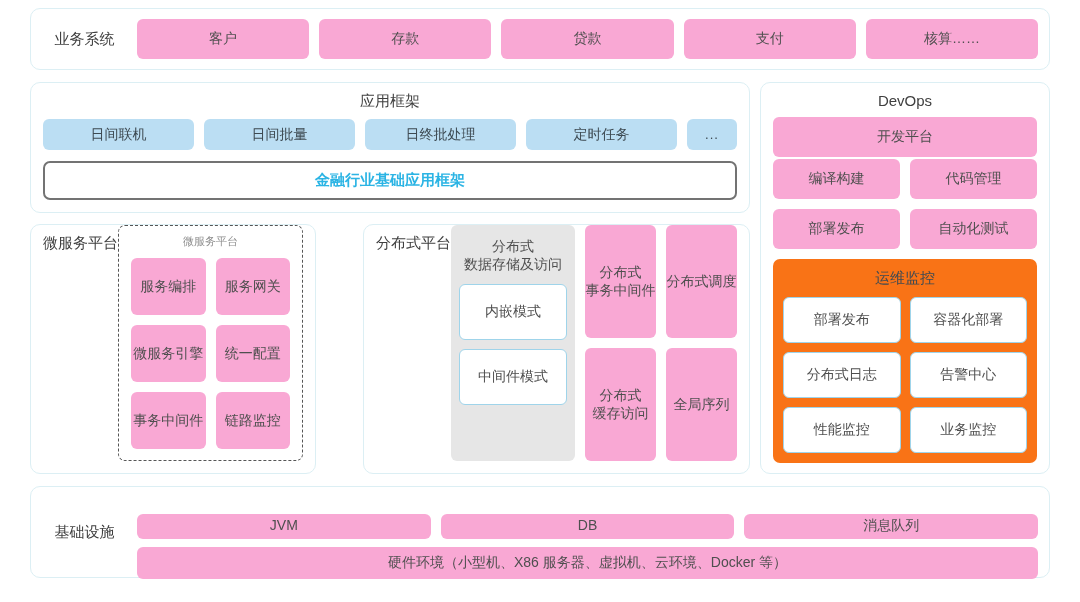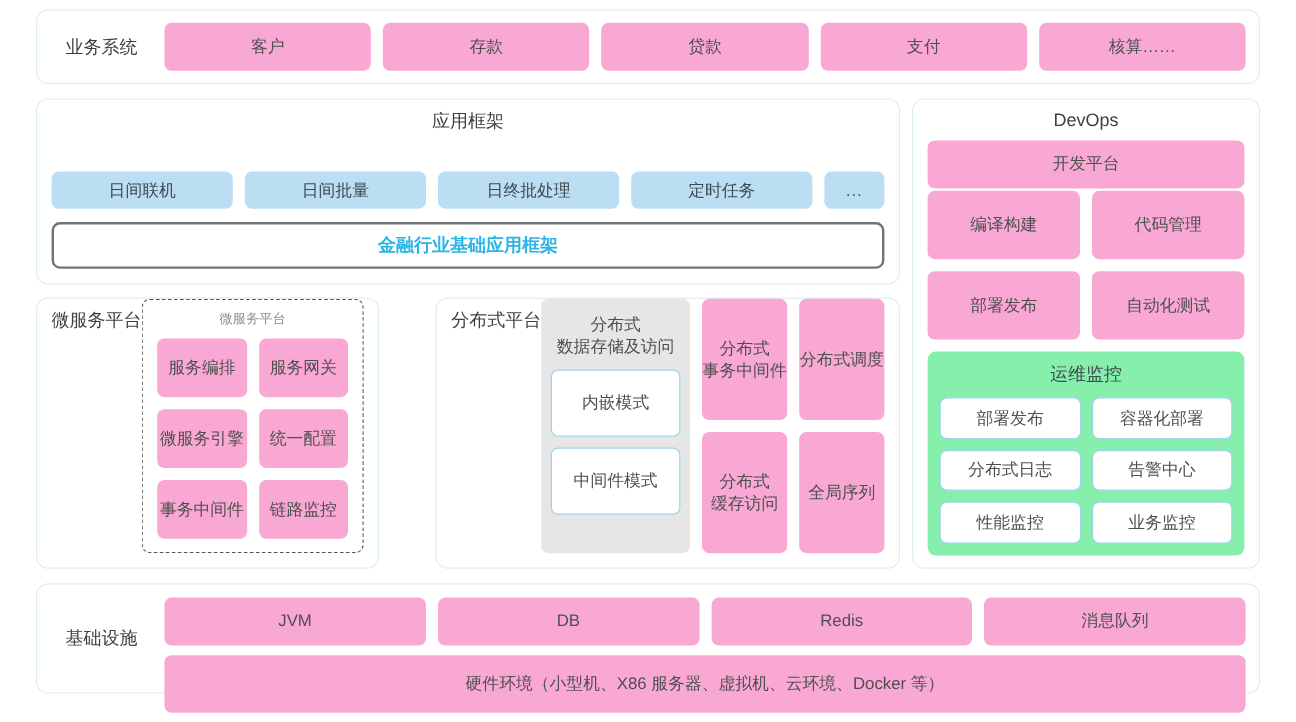--- a/index.html
+++ b/index.html
@@ -46,21 +46,20 @@
   
   .chip-blue {
     background: #bbdef3;
     border-radius: 6px;
     color: #3d4a52;
     display: flex;
     align-items: center;
     justify-content: center;
     text-align: center;
     font-size: 14px;
-    margin-top: 24px;
   }
 
   
   .chip-outline {
     background: #ffffff;
     border: 1px solid #9fd4ea;
     border-radius: 6px;
     color: #4f4f4f;
     display: flex;
     align-items: center;
@@ -211,24 +210,24 @@
 
   
   .devops { padding: 0 12px 0 12px; display: flex; flex-direction: column; height: 100%; }
   .devops .chip.full { height: 40px; margin-bottom: 2px; }
   .devops-grid {
     display: grid;
     grid-template-columns: 1fr 1fr;
     gap: 10px;
     margin-bottom: 10px;
   }
-  .devops-grid .chip { height: 57px; }
+  .devops-grid .chip { height: 40px; }
 
   .ops-monitor {
-    background: #86efac;
+    background: #f97316;
     border-radius: 7px;
     padding: 0 10px 10px 10px;
     flex: 1;
     display: flex;
     flex-direction: column;
   }
   .ops-title {
     text-align: center;
     font-size: 15px;
     color: #3f4a52;
@@ -253,22 +252,22 @@
   .infra-stack {
     flex: 1;
     display: flex;
     flex-direction: column;
     gap: 8px;
   }
   .infra-top {
     display: flex;
     gap: 10px;
   }
-  .infra-top .chip { flex: 1; height: 40px; margin-top: 28px; }
-  .infra-bottom { height: 48px; }
+  .infra-top .chip { flex: 1; height: 25px; margin-top: 28px; }
+  .infra-bottom { height: 32px; }
 </style>
 </head>
 <body>
 
 <div class="page">
 
   <div class="panel row-business">
     <div class="side-label">业务系统</div>
     <div class="chip">客户</div>
     <div class="chip">存款</div>
@@ -375,20 +374,19 @@
     </div>
 
   </div>
 
   <div class="panel row-infra">
     <div class="side-label">基础设施</div>
     <div class="infra-stack">
       <div class="infra-top">
         <div class="chip">JVM</div>
         <div class="chip">DB</div>
-        <div class="chip">Redis</div>
         <div class="chip">消息队列</div>
       </div>
       <div class="chip infra-bottom">硬件环境（小型机、X86 服务器、虚拟机、云环境、Docker 等）</div>
     </div>
   </div>
 
 </div>
 
 </body></html>

